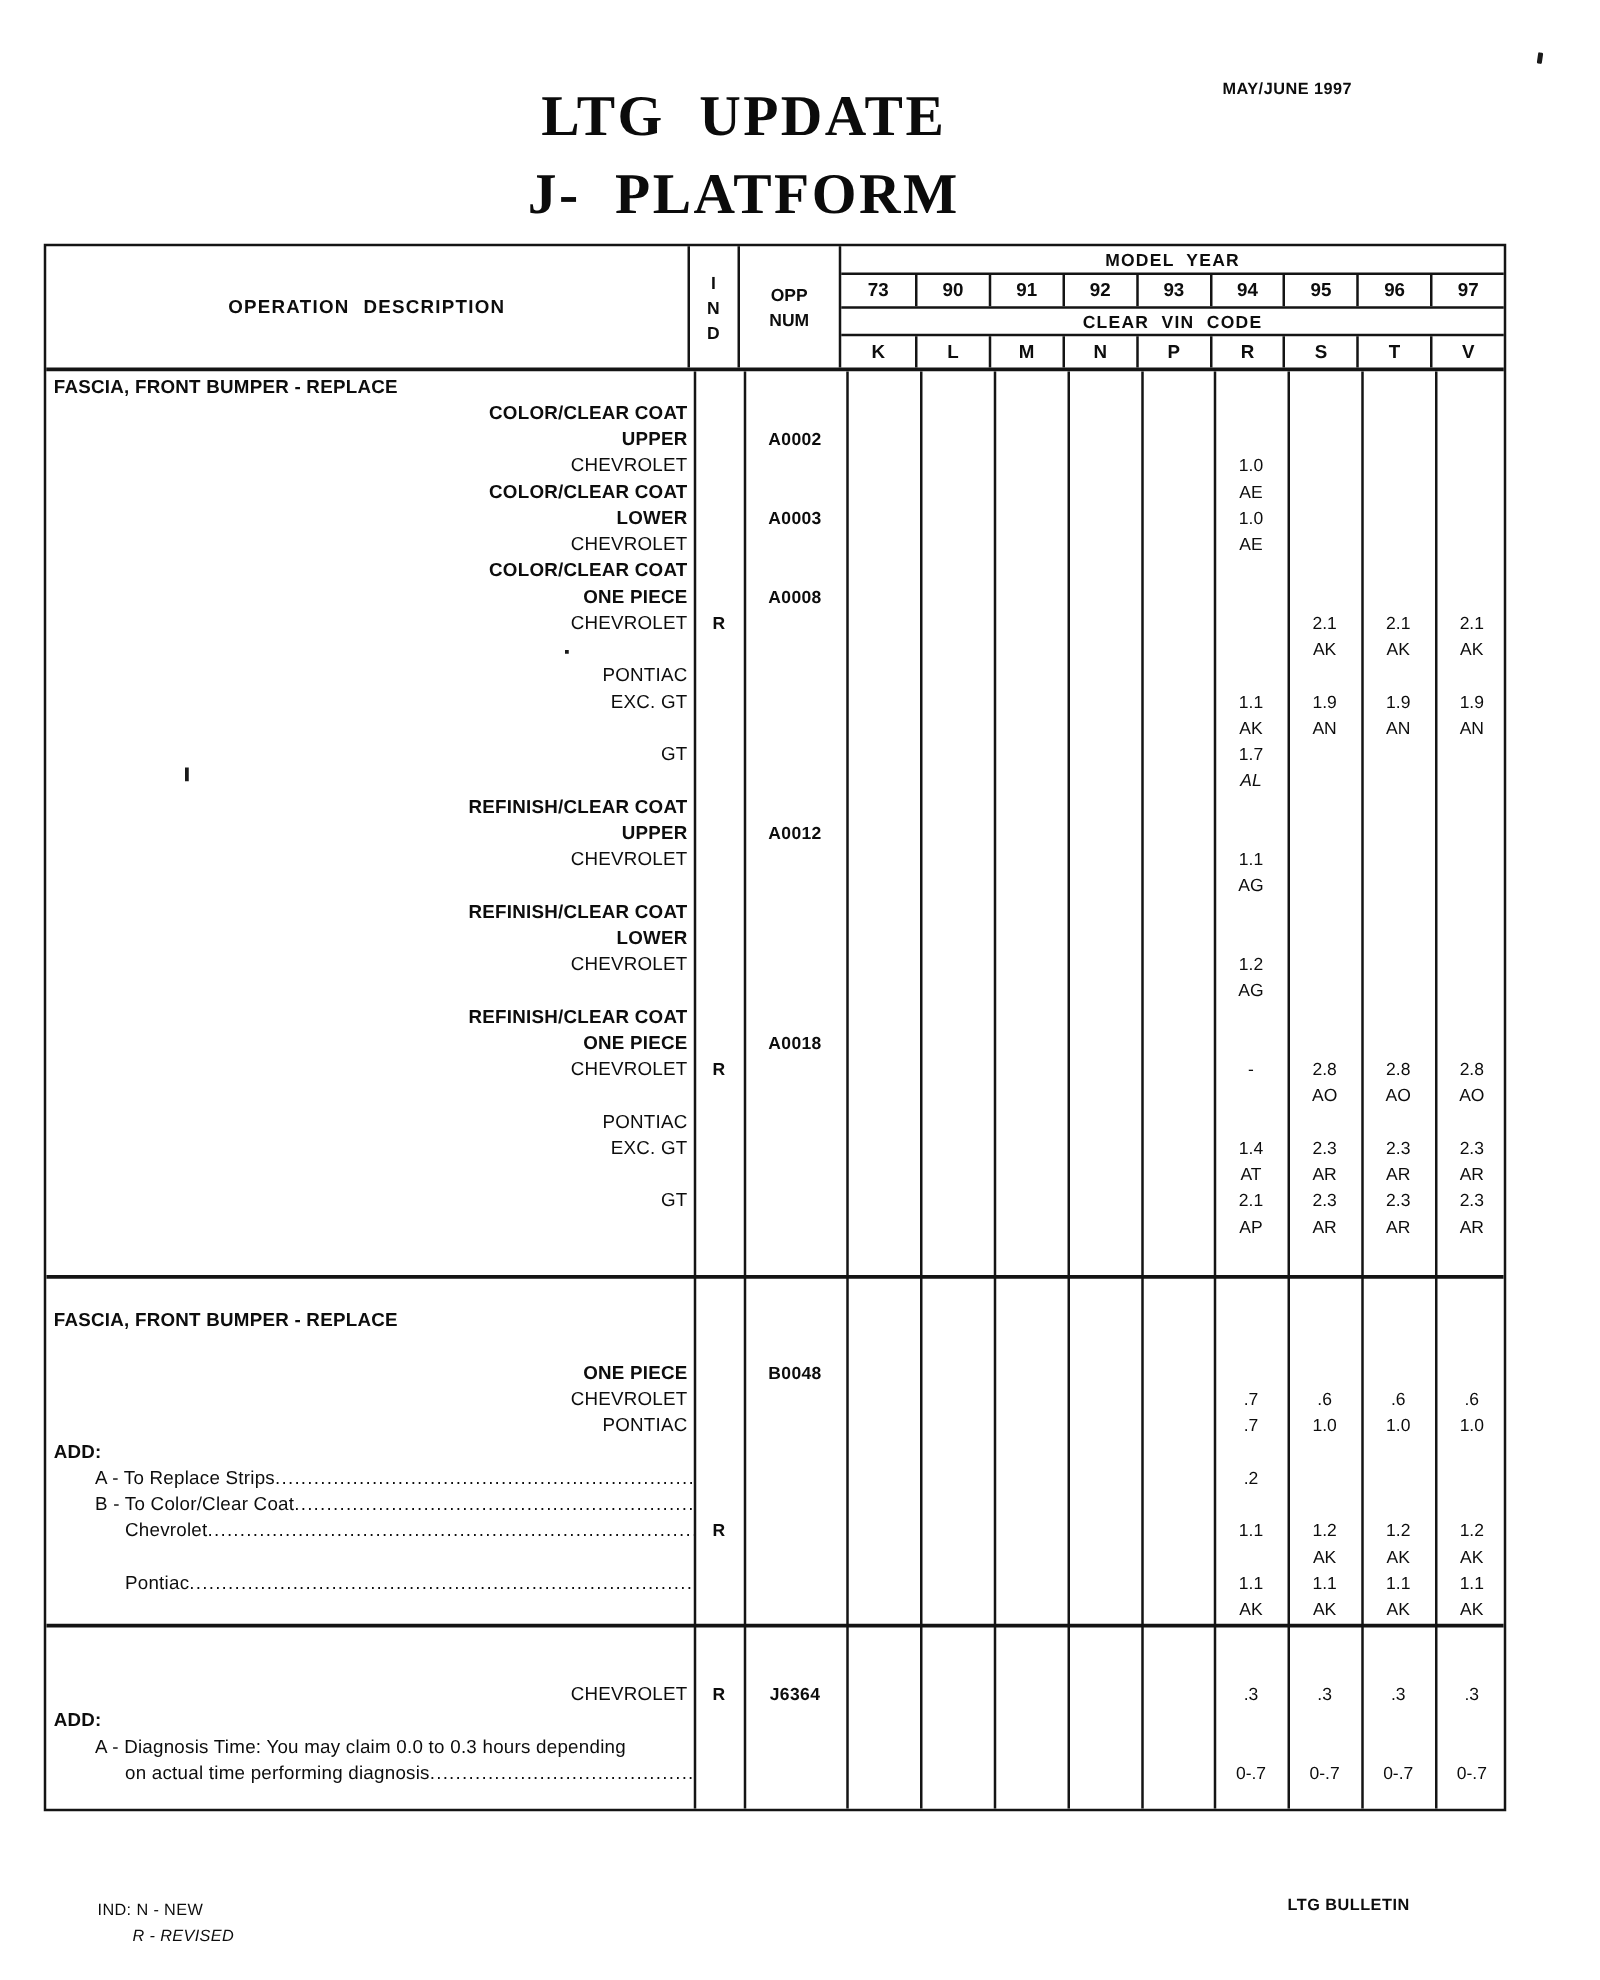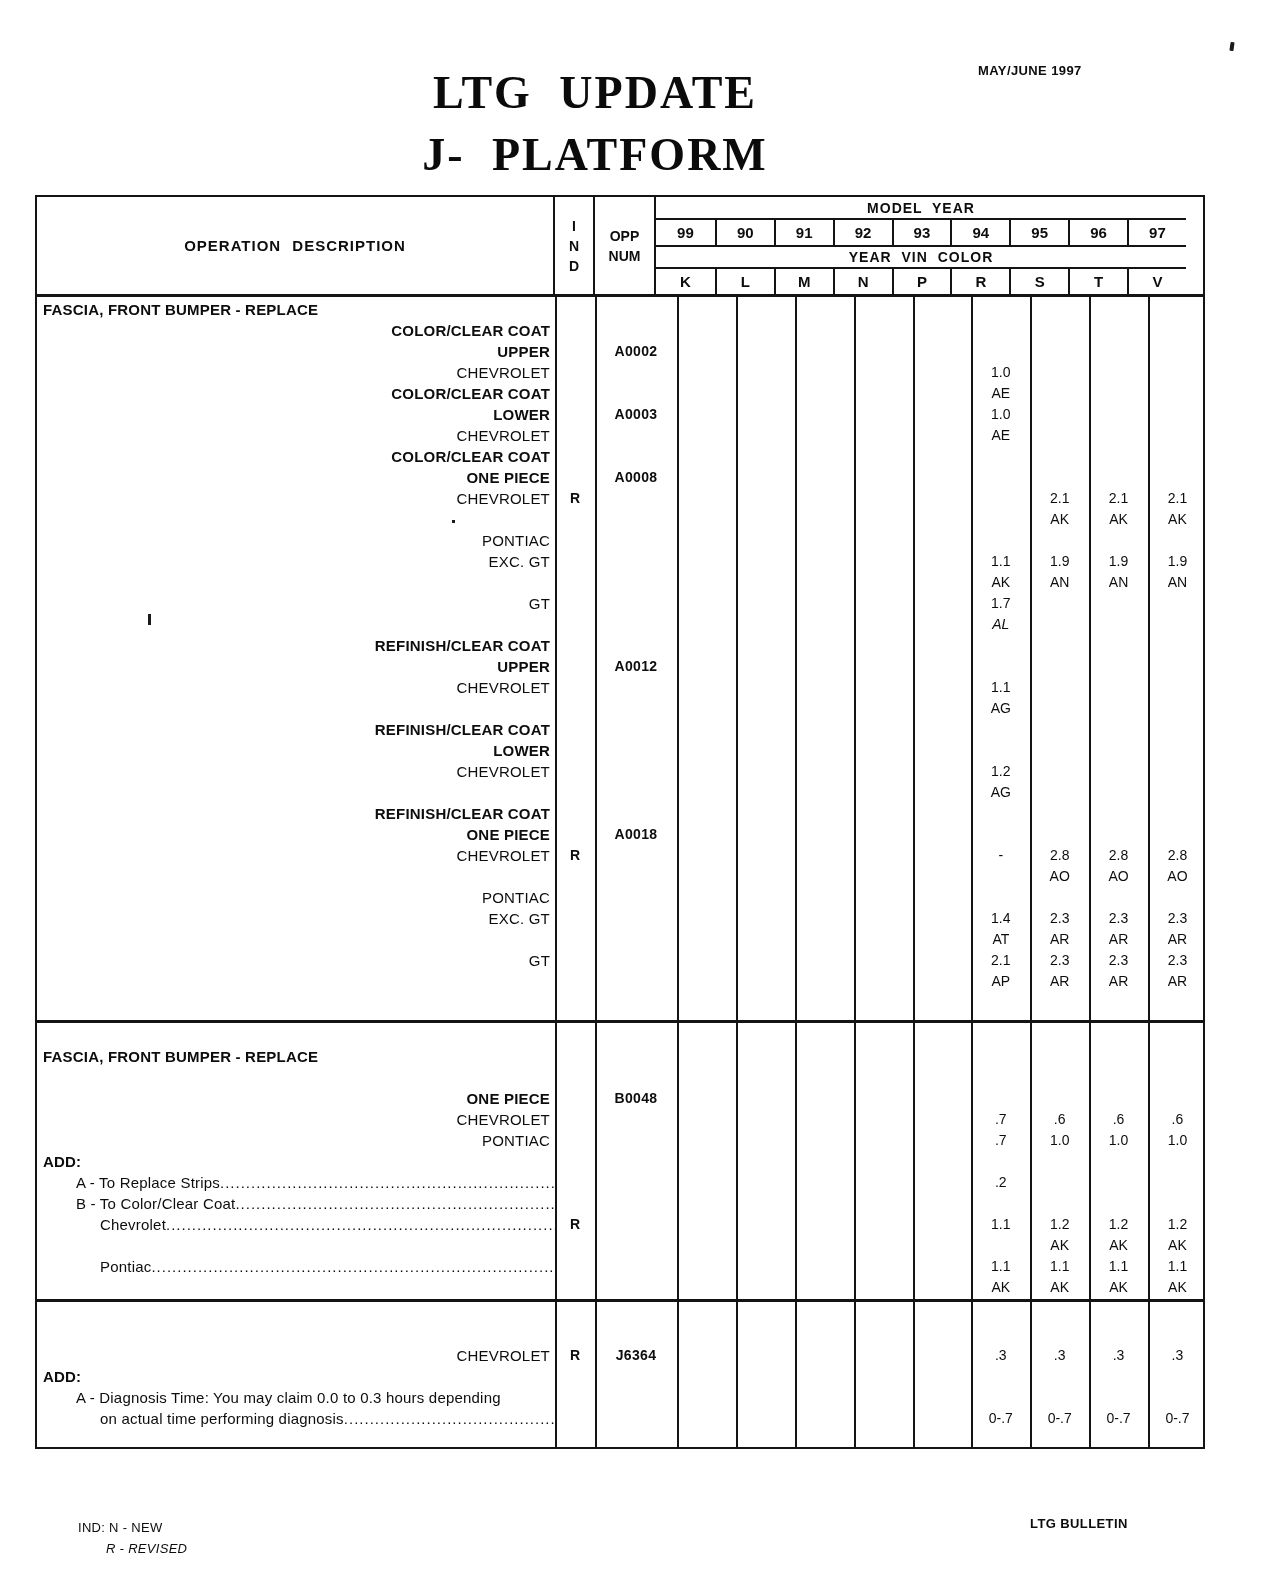--- a/index.html
+++ b/index.html
@@ -40,21 +40,21 @@
   .h-desc {
     width:518px; border-right:2px solid #141414; display:flex;
     align-items:center; justify-content:center; font-weight:bold; font-size:15px;
     letter-spacing:1px; word-spacing:6px;
   }
   .h-ind {
     width:40px; border-right:2px solid #141414; display:flex; flex-direction:column;
     align-items:center; justify-content:center; font-weight:bold; font-size:14px; line-height:20px;
   }
   .h-opp {
-    width:61px; border-right:2px solid #141414; display:flex; flex-direction:column;
+    width:82px; border-right:2px solid #141414; display:flex; flex-direction:column;
     align-items:center; justify-content:center; font-weight:bold; font-size:14px; line-height:20px;
   }
   .h-years { width:530px; display:flex; flex-direction:column; font-weight:bold; }
   .h-span {
     text-align:center; font-size:14px; letter-spacing:1px; word-spacing:5px;
     border-bottom:2px solid #141414; display:flex; align-items:center; justify-content:center;
   }
   .h-my  { height:24px; }
   .h-vin { height:23px; }
   .h-cells { display:grid; grid-template-columns:repeat(9, 58.889px); }
@@ -110,31 +110,31 @@
       <span>N</span>
       <span>D</span>
     </div>
     <div class="h-opp">
       <span>OPP</span>
       <span>NUM</span>
     </div>
     <div class="h-years">
       <div class="h-span h-my">MODEL YEAR</div>
       <div class="h-cells h-yrow">
-        <div class="h-cell">99</div>
+        <div class="h-cell">73</div>
         <div class="h-cell">90</div>
         <div class="h-cell">91</div>
         <div class="h-cell">92</div>
         <div class="h-cell">93</div>
         <div class="h-cell">94</div>
         <div class="h-cell">95</div>
         <div class="h-cell">96</div>
         <div class="h-cell">97</div>
       </div>
-      <div class="h-span h-vin">YEAR VIN COLOR</div>
+      <div class="h-span h-vin">CLEAR VIN CODE</div>
       <div class="h-cells h-vrow">
         <div class="h-cell">K</div>
         <div class="h-cell">L</div>
         <div class="h-cell">M</div>
         <div class="h-cell">N</div>
         <div class="h-cell">P</div>
         <div class="h-cell">R</div>
         <div class="h-cell">S</div>
         <div class="h-cell">T</div>
         <div class="h-cell">V</div>

